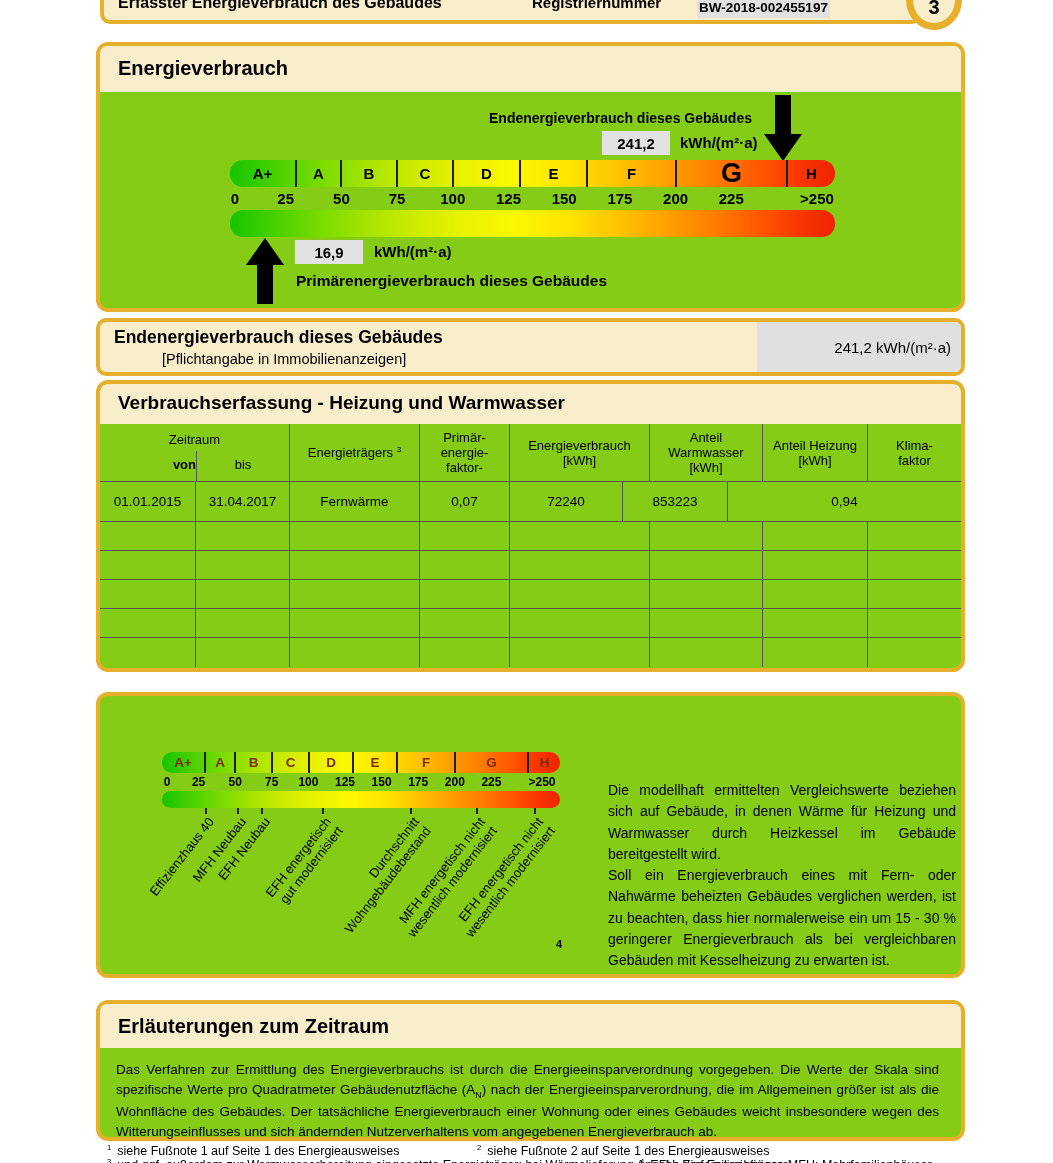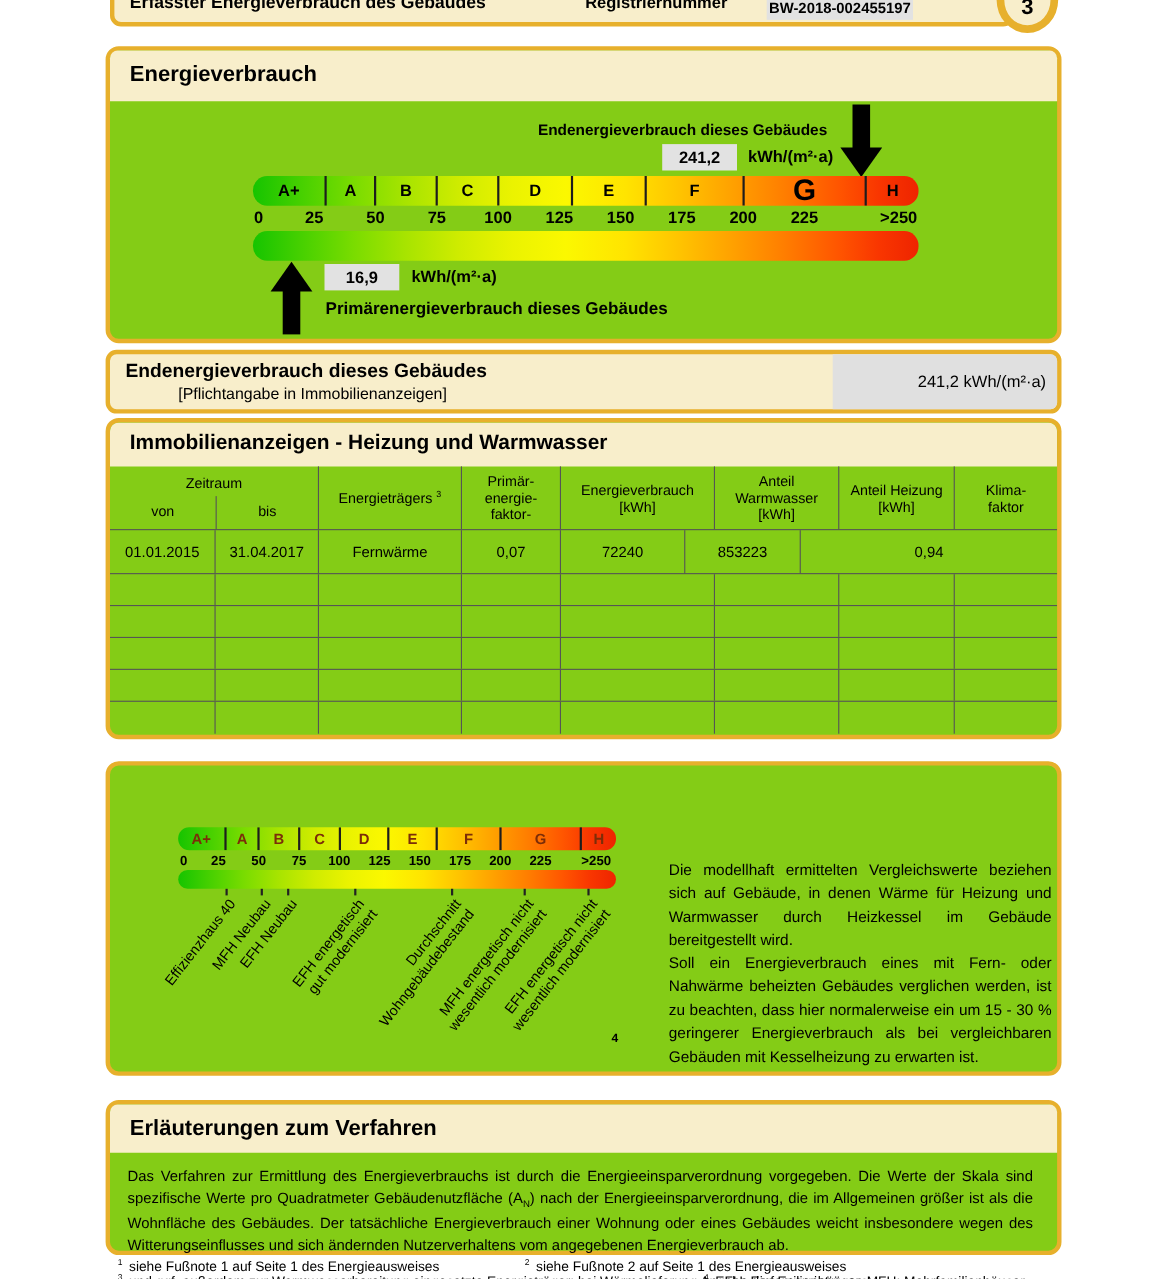--- a/index.html
+++ b/index.html
@@ -65,21 +65,21 @@
   #box-table .band h2{padding-top:8px;font-size:19px;}
   .tbl{position:absolute;left:0;right:0;top:40px;bottom:0;font-size:13px;}
   .trow{display:flex;border-bottom:1px solid #555;box-sizing:border-box;}
   .trow:last-child{border-bottom:none;}
   .tcell{box-sizing:border-box;border-right:1px solid #555;display:flex;align-items:center;
          justify-content:center;text-align:center;}
   .tcell:last-child{border-right:none;} .c2{width:130px;} .c3{width:90px;} .c4{width:140px;} .c5{width:113px;} .c6{width:105px;} .c7{flex:1;}
   .thead{height:58px;}
   .zeit-wrap{position:relative;width:190px;box-sizing:border-box;border-right:1px solid #555;}
   .zeit-top{position:absolute;left:0;top:8px;width:100%;text-align:center;}
-  .zeit-von{position:absolute;left:0;top:33px;width:96px;text-align:center;}
+  .zeit-von{position:absolute;left:0;top:33px;width:96px;text-align:right;font-weight:bold;}
   .zeit-bis{position:absolute;left:96px;top:33px;width:94px;text-align:center;}
   .zeit-div{position:absolute;left:96px;top:27px;bottom:0;width:1px;background:#555;}
   .drow{height:40px;font-size:13.5px;}
   .erow{height:29px;}
 
   
   #box-compare{left:96px;top:692px;width:869px;height:286px;overflow:hidden;}
   #box-compare .band{height:46px;}
   #small-letters{left:62px;top:56px;width:398px;height:21px;border-radius:10px;}
   #small-letters .lcell{font-size:13.5px;color:#7c2d08;border-right-width:2px;}
@@ -160,21 +160,21 @@
   </section>
 
   <section class="goldbox" id="box-mandatory">
     <div class="mand-title">Endenergieverbrauch dieses Gebäudes</div>
     <div class="mand-sub">[Pflichtangabe in Immobilienanzeigen]</div>
     <div class="mand-val">241,2 kWh/(m²·a)</div>
   </section>
 
   <section class="goldbox" id="box-table">
     <div class="band">
-      <h2>Immobilienanzeigen - Heizung und Warmwasser</h2>
+      <h2>Verbrauchserfassung - Heizung und Warmwasser</h2>
     </div>
     <div class="tbl">
       <div class="trow thead">
         <div class="zeit-wrap">
           <div class="zeit-top">Zeitraum</div>
           <div class="zeit-von">von</div>
           <div class="zeit-bis">bis</div>
           <div class="zeit-div"></div>
         </div>
         <div class="tcell c2">
@@ -307,21 +307,21 @@
       </div>
     <div class="sup4">4</div>
     <div class="cmp-text">
       <div>Die modellhaft ermittelten Vergleichswerte beziehen sich auf Gebäude, in denen Wärme für Heizung und Warmwasser durch Heizkessel im Gebäude bereitgestellt wird.</div>
       <div>Soll ein Energieverbrauch eines mit Fern- oder Nahwärme beheizten Gebäudes verglichen werden, ist zu beachten, dass hier normalerweise ein um 15 - 30 % geringerer Energieverbrauch als bei vergleichbaren Gebäuden mit Kesselheizung zu erwarten ist.</div>
     </div>
   </section>
 
   <section class="goldbox" id="box-explain">
     <div class="band">
-      <h2>Erläuterungen zum Verfahren</h2>
+      <h2>Erläuterungen zum Zeitraum</h2>
     </div>
     <div class="explain-text"><span>Das Verfahren zur Ermittlung des Energieverbrauchs ist durch die Energieeinsparverordnung vorgegeben. Die Werte der Skala sind spezifische Werte pro Quadratmeter Gebäudenutzfläche (A</span><span class="subn">N</span><span>) nach der Energieeinsparverordnung, die im Allgemeinen größer ist als die Wohnfläche des Gebäudes. Der tatsächliche Energieverbrauch einer Wohnung oder eines Gebäudes weicht insbesondere wegen des Witterungseinflusses und sich ändernden Nutzerverhaltens vom angegebenen Energieverbrauch ab.</span></div>
   </section>
 
   <div id="footnotes">
       <div class="fn" style="left: 107px; top: 1143px;"><span class="sup">1</span><span>siehe Fußnote 1 auf Seite 1 des Energieausweises</span></div>
       <div class="fn" style="left: 477px; top: 1143px;"><span class="sup">2</span><span>siehe Fußnote 2 auf Seite 1 des Energieausweises</span></div>
       <div class="fn" style="left: 107px; top: 1157px;"><span class="sup">3</span><span>und ggf. außerdem zur Warmwasserbereitung eingesetzte Energieträger; bei Wärmelieferung Angabe des Energieträgers</span></div>
       <div class="fn" style="left: 640px; top: 1157px;"><span class="sup">4</span><span>EFH: Einfamilienhäuser, MFH: Mehrfamilienhäuser</span></div>
     </div>

